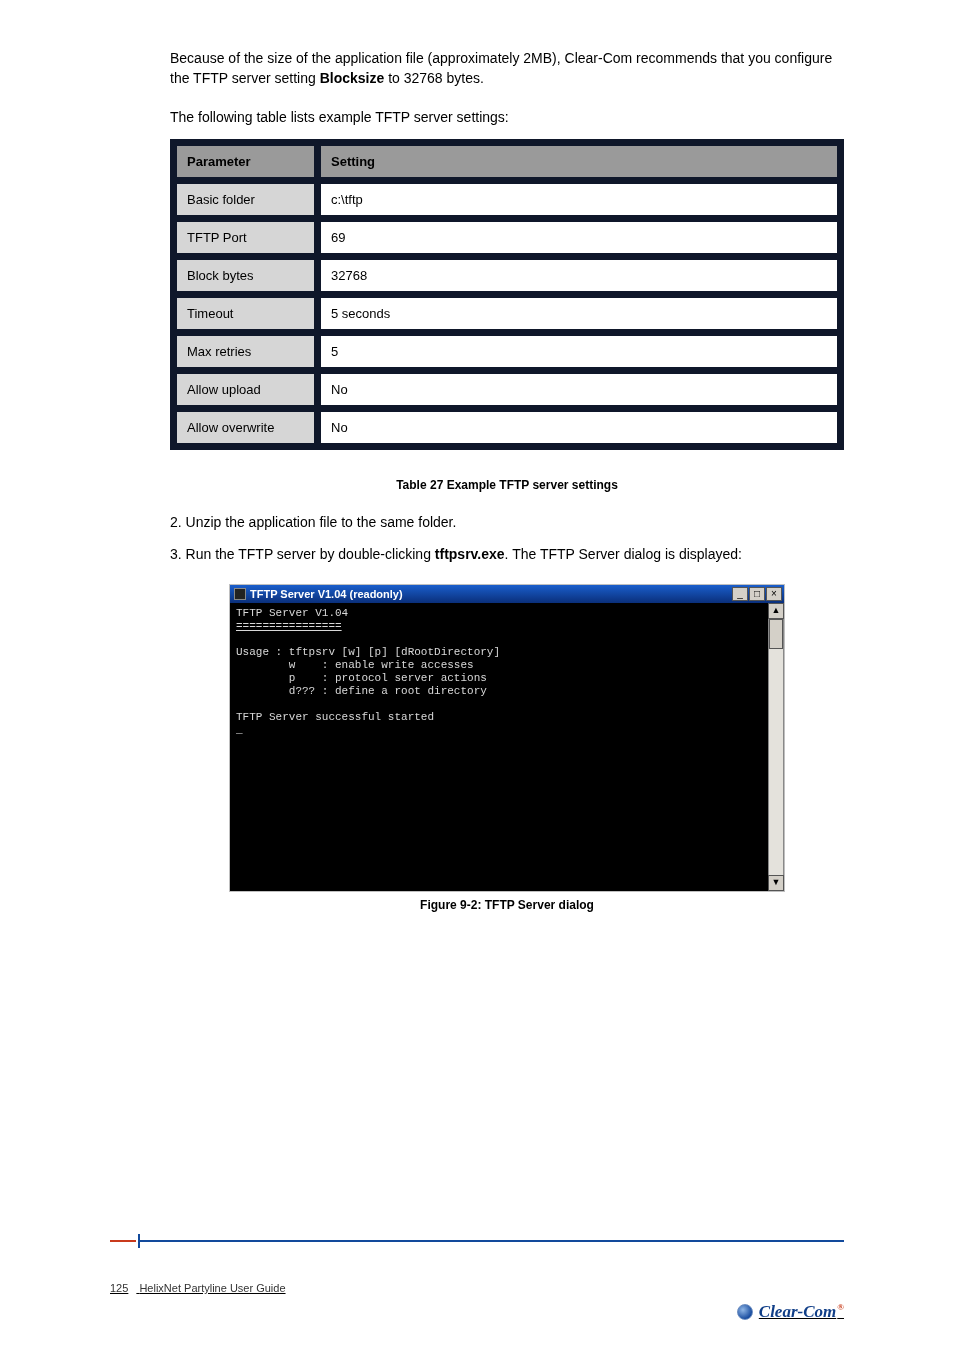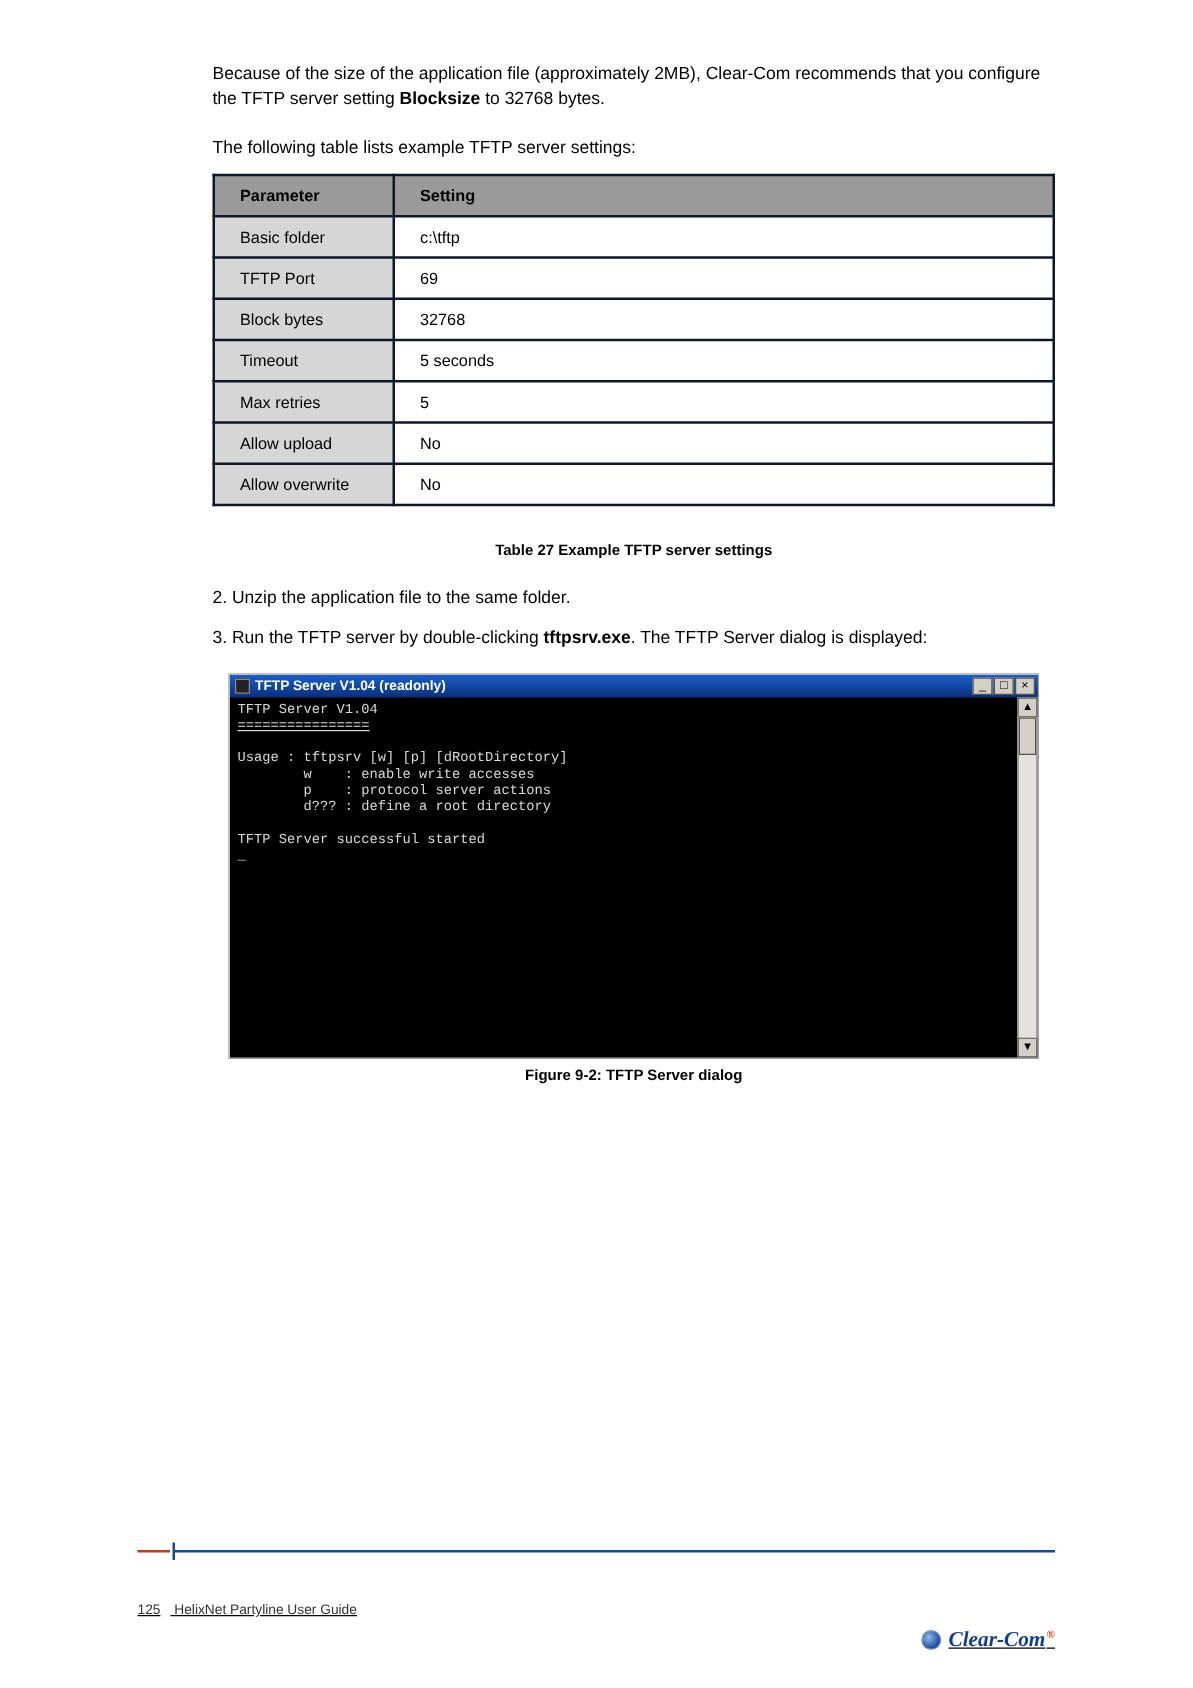--- a/index.html
+++ b/index.html
@@ -3,26 +3,26 @@
 <meta charset="utf-8">
 <style>
   * { box-sizing: border-box; margin: 0; padding: 0; }
   html, body { width: 954px; height: 1350px; background: #ffffff; font-family: Arial, Helvetica, sans-serif; color: #000; }
   .page { padding: 48px 110px 30px 110px; position: relative; height: 100%; }
   .content { margin-left: 60px; }
   p.lead { font-size: 14px; line-height: 1.45; margin-bottom: 18px; }
   p.tbl-intro { font-size: 14px; margin: 10px 0 12px 0; line-height: 1.45; }
   p.step { font-size: 14px; line-height: 1.45; margin-bottom: 12px; }
   table { border-collapse: collapse; width: 100%; margin-bottom: 28px; }
-  th, td { border: 2px solid #0f172a; text-align: left; font-size: 13px; padding: 8px 20px; vertical-align: top; }
+  th, td { border: 7px solid #0f172a; text-align: left; font-size: 13px; padding: 8px 10px; vertical-align: top; }
   thead th { background: #9a9a9a; color: #000; font-weight: bold; }
   tbody td:first-child { background: #d6d6d6; font-weight: normal; width: 144px; }
   tbody td:last-child { background: #ffffff; }
   .caption { font-size: 12px; font-weight: bold; text-align: center; margin-top: 6px; margin-bottom: 20px; }
-  .term-wrap { margin: 20px auto 6px auto; width: 648px; }
+  .term-wrap { margin: 20px auto 6px auto; width: 556px; }
   .term-window { border: 1px solid #bfbfbf; background: #000; }
   .titlebar { height: 18px; background: linear-gradient(#1a5ecb,#0a2f7a); display:flex; align-items:center; justify-content:space-between; padding: 0 2px 0 4px; }
   .titlebar .t-left { display:flex; align-items:center; gap:4px; }
   .titlebar .t-icon { width:12px; height:12px; background:#222; border:1px solid #888; }
   .titlebar .t-title { color:#fff; font-family: Tahoma, Arial, sans-serif; font-size:11px; font-weight:bold; }
   .titlebar .t-btns { display:flex; gap:1px; }
   .titlebar .t-btn { width:16px; height:14px; background:#d4d0c8; border:1px solid #555; font-size:10px; line-height:12px; text-align:center; font-family: Tahoma, Arial; cursor:default; }
   .term-body { display:flex; }
   .term-text { flex:1; padding: 4px 6px; height: 288px; overflow:hidden; }
   .term-text pre { color: #d8d8d8; font-family: "Courier New", monospace; font-size: 11px; line-height: 13px; white-space: pre; }

